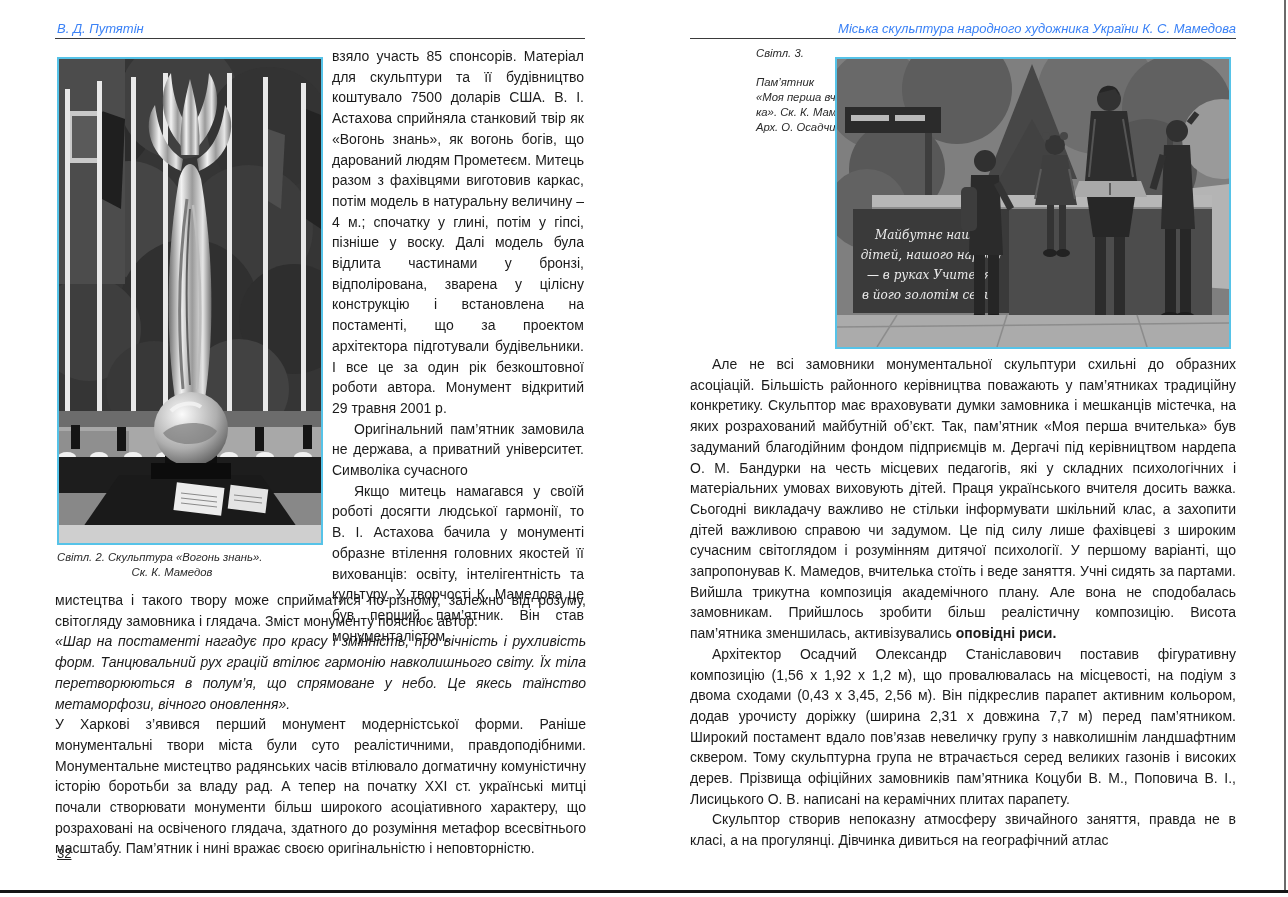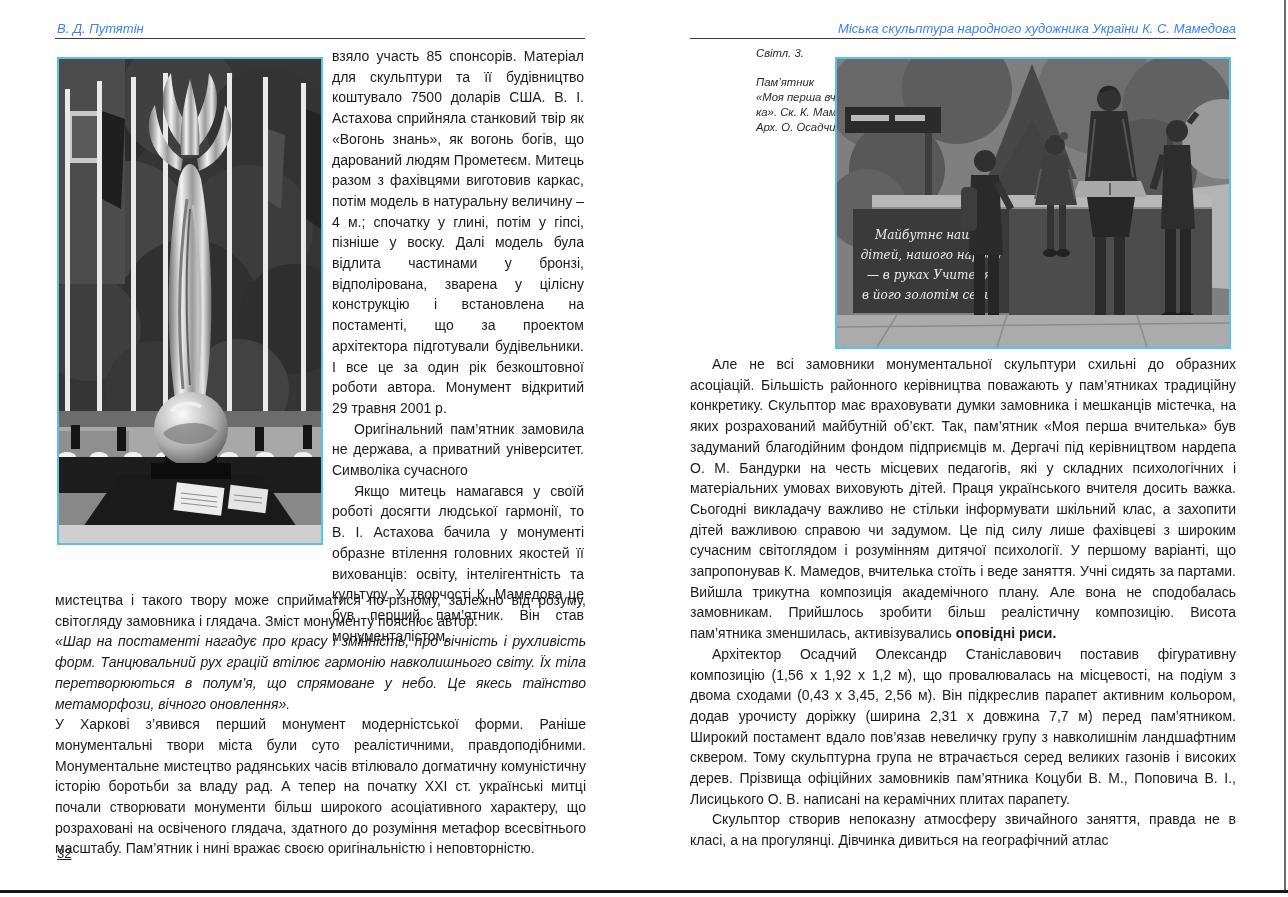--- a/index.html
+++ b/index.html
@@ -138,20 +138,24 @@
             <line x1="122" y1="439" x2="158" y2="443"></line>
           <line x1="122" y1="444" x2="158" y2="448"></line>
             <line x1="175" y1="436" x2="203" y2="439"></line>
           <line x1="175" y1="441" x2="203" y2="444"></line>
         </g>
       </g>
       <rect x="0" y="466" width="262" height="18" fill="#cfcfcf"></rect>
     </svg>
   </div>
 
+  <div class="abs caption" style="left:57px; top:550px; width:266px;">
+    <div>Світл. 2. Скульптура «Вогонь знань».</div>
+    <div class="caption-center" style="width:230px;">Ск. К. Мамедов</div>
+  </div>
 
   <div class="abs bodytext" style="left:332px; top:46px; width:252px;">
     <p>взяло участь 85 спонсорів. Матеріал для скульптури та її будівництво коштувало 7500 доларів США. В. І. Астахова сприйняла станковий твір як «Вогонь знань», як вогонь богів, що дарований людям Прометеєм. Митець разом з фахівцями виготовив каркас, потім модель в натуральну величину – 4 м.; спочатку у глині, потім у гіпсі, пізніше у воску. Далі модель була відлита частинами у бронзі, відполірована, зварена у цілісну конструкцію і встановлена на постаменті, що за проектом архітектора підготували будівельники. І все це за один рік безкоштовної роботи автора. Монумент відкритий 29 травня 2001 р.</p>
     <p class="indent">Оригінальний пам’ятник замовила не держава, а приватний університет. Символіка сучасного</p>
     <p class="indent">Якщо митець намагався у своїй роботі досягти людської гармонії, то В. І. Астахова бачила у монументі образне втілення головних якостей її вихованців: освіту, інтелігентність та культуру. У творчості К. Мамедова це був перший пам’ятник. Він став монументалістом.</p>
   </div>
 
   <div class="abs bodytext" style="left:55px; top:590px; width:531px;">
     <p>мистецтва і такого твору може сприйматися по-різному, залежно від розуму, світогляду замовника і глядача. Зміст монументу пояснює автор:</p>
     <p class="quote">«Шар на постаменті нагадує про красу і змінність, про вічність і рухливість форм. Танцювальний рух грацій втілює гармонію навколишнього світу. Їх тіла перетворюються в полум’я, що спрямоване у небо. Це якесь таїнство метаморфози, вічного оновлення».</p>

